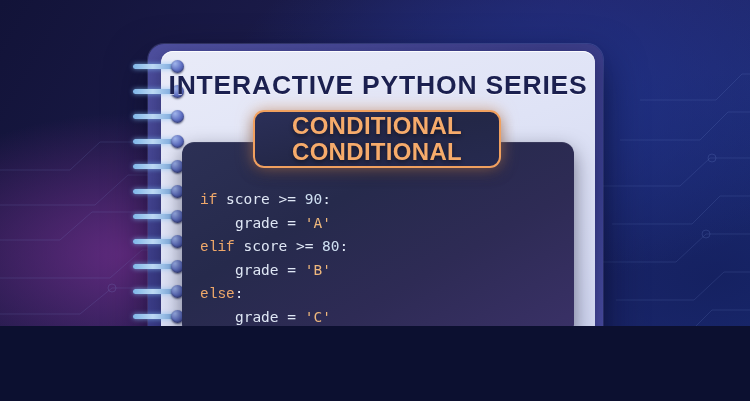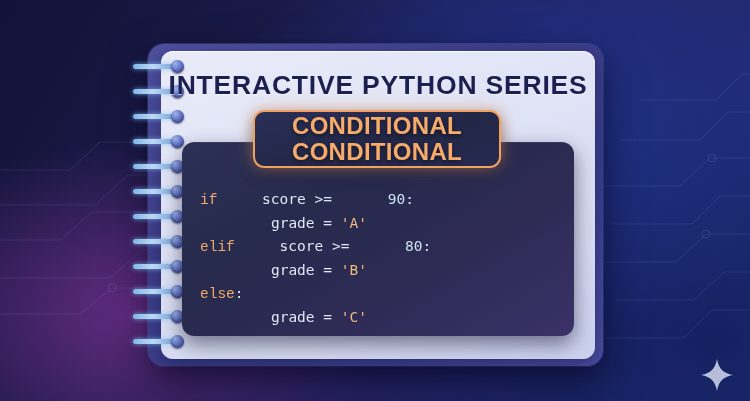--- a/index.html
+++ b/index.html
@@ -1,18 +1,18 @@
 <!DOCTYPE html>
 <html><head>
 <meta charset="utf-8">
 <style>
   html,body{margin:0;padding:0;background:#0c1030;}
   *{box-sizing:border-box;}
   #stage{
-    position:relative;width:750px;height:401px;overflow:hidden;
+    position:relative;width:750px;height:326px;overflow:hidden;
     font-family:"Liberation Sans", sans-serif;
     background:
       radial-gradient(ellipse 55% 70% at 18% 78%, rgba(126,50,150,0.72) 0%, rgba(126,50,150,0) 62%),
       radial-gradient(ellipse 60% 80% at 72% 30%, rgba(30,52,140,0.85) 0%, rgba(30,52,140,0) 70%),
       radial-gradient(ellipse 70% 90% at 95% 85%, rgba(20,32,95,0.9) 0%, rgba(20,32,95,0) 70%),
       linear-gradient(120deg,#121338 0%,#1b1b4a 35%,#252366 60%,#1d2f7a 100%);
   }
   
   #circuits{position:absolute;inset:0;opacity:.5;}
   
@@ -68,22 +68,22 @@
     background:linear-gradient(150deg,#2c3055 0%,#262a4c 35%,#2e2b55 65%,#3a3167 100%);
     box-shadow:0 8px 20px rgba(8,8,30,.5), inset 0 1px 0 rgba(255,255,255,.07);
     overflow:hidden;
   }
   #code{
     position:absolute;left:18px;top:46px;
     font-family:"DejaVu Sans Mono","Liberation Mono",monospace;
     font-size:14.5px;line-height:23px;white-space:pre;
   }
   .kw{color:#efa86a;font-family:Liberation Mono, monospace;}
-  .id{color:#dfe7f5;margin-left:36px;}
-  .num{color:#cfe0f2;margin-left:47px;}
+  .id{color:#dfe7f5;}
+  .num{color:#cfe0f2;}
   .str{color:#efb87d;}
   .op{color:#dfe7f5;}
   
   #sparkle{position:absolute;left:700px;top:358px;}
 </style>
 </head>
 <body>
 
 <div id="stage">
 

